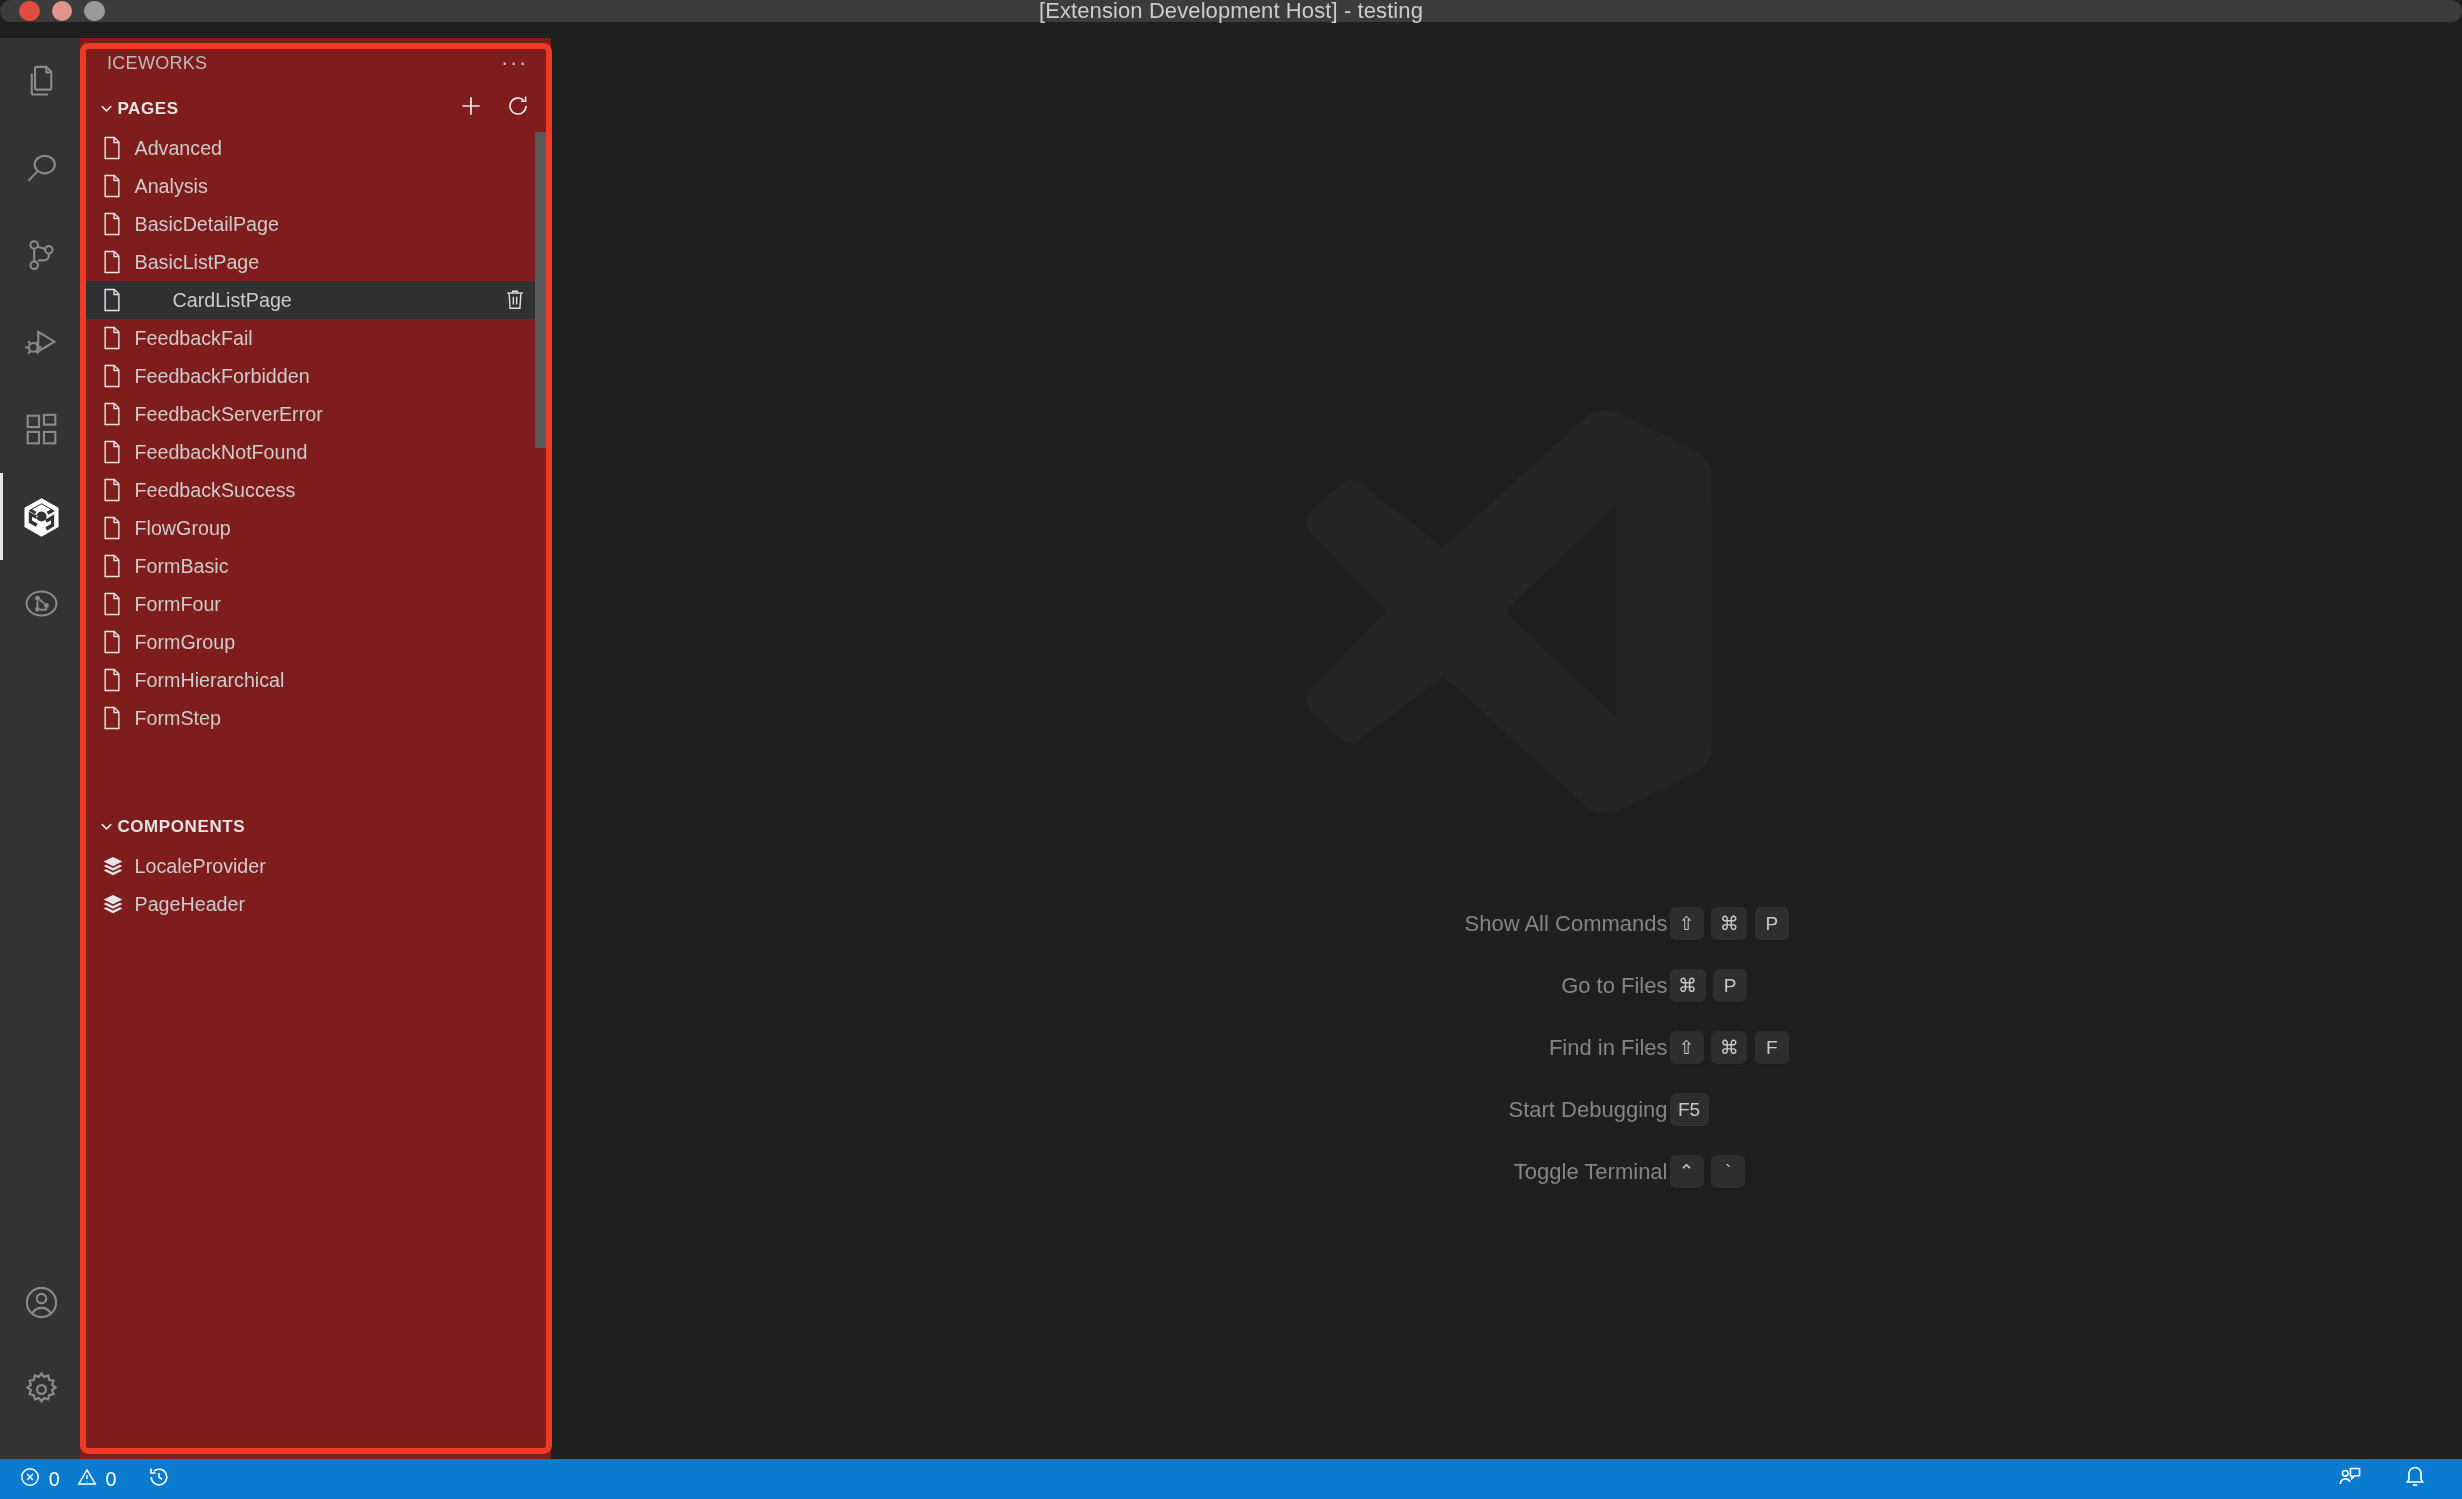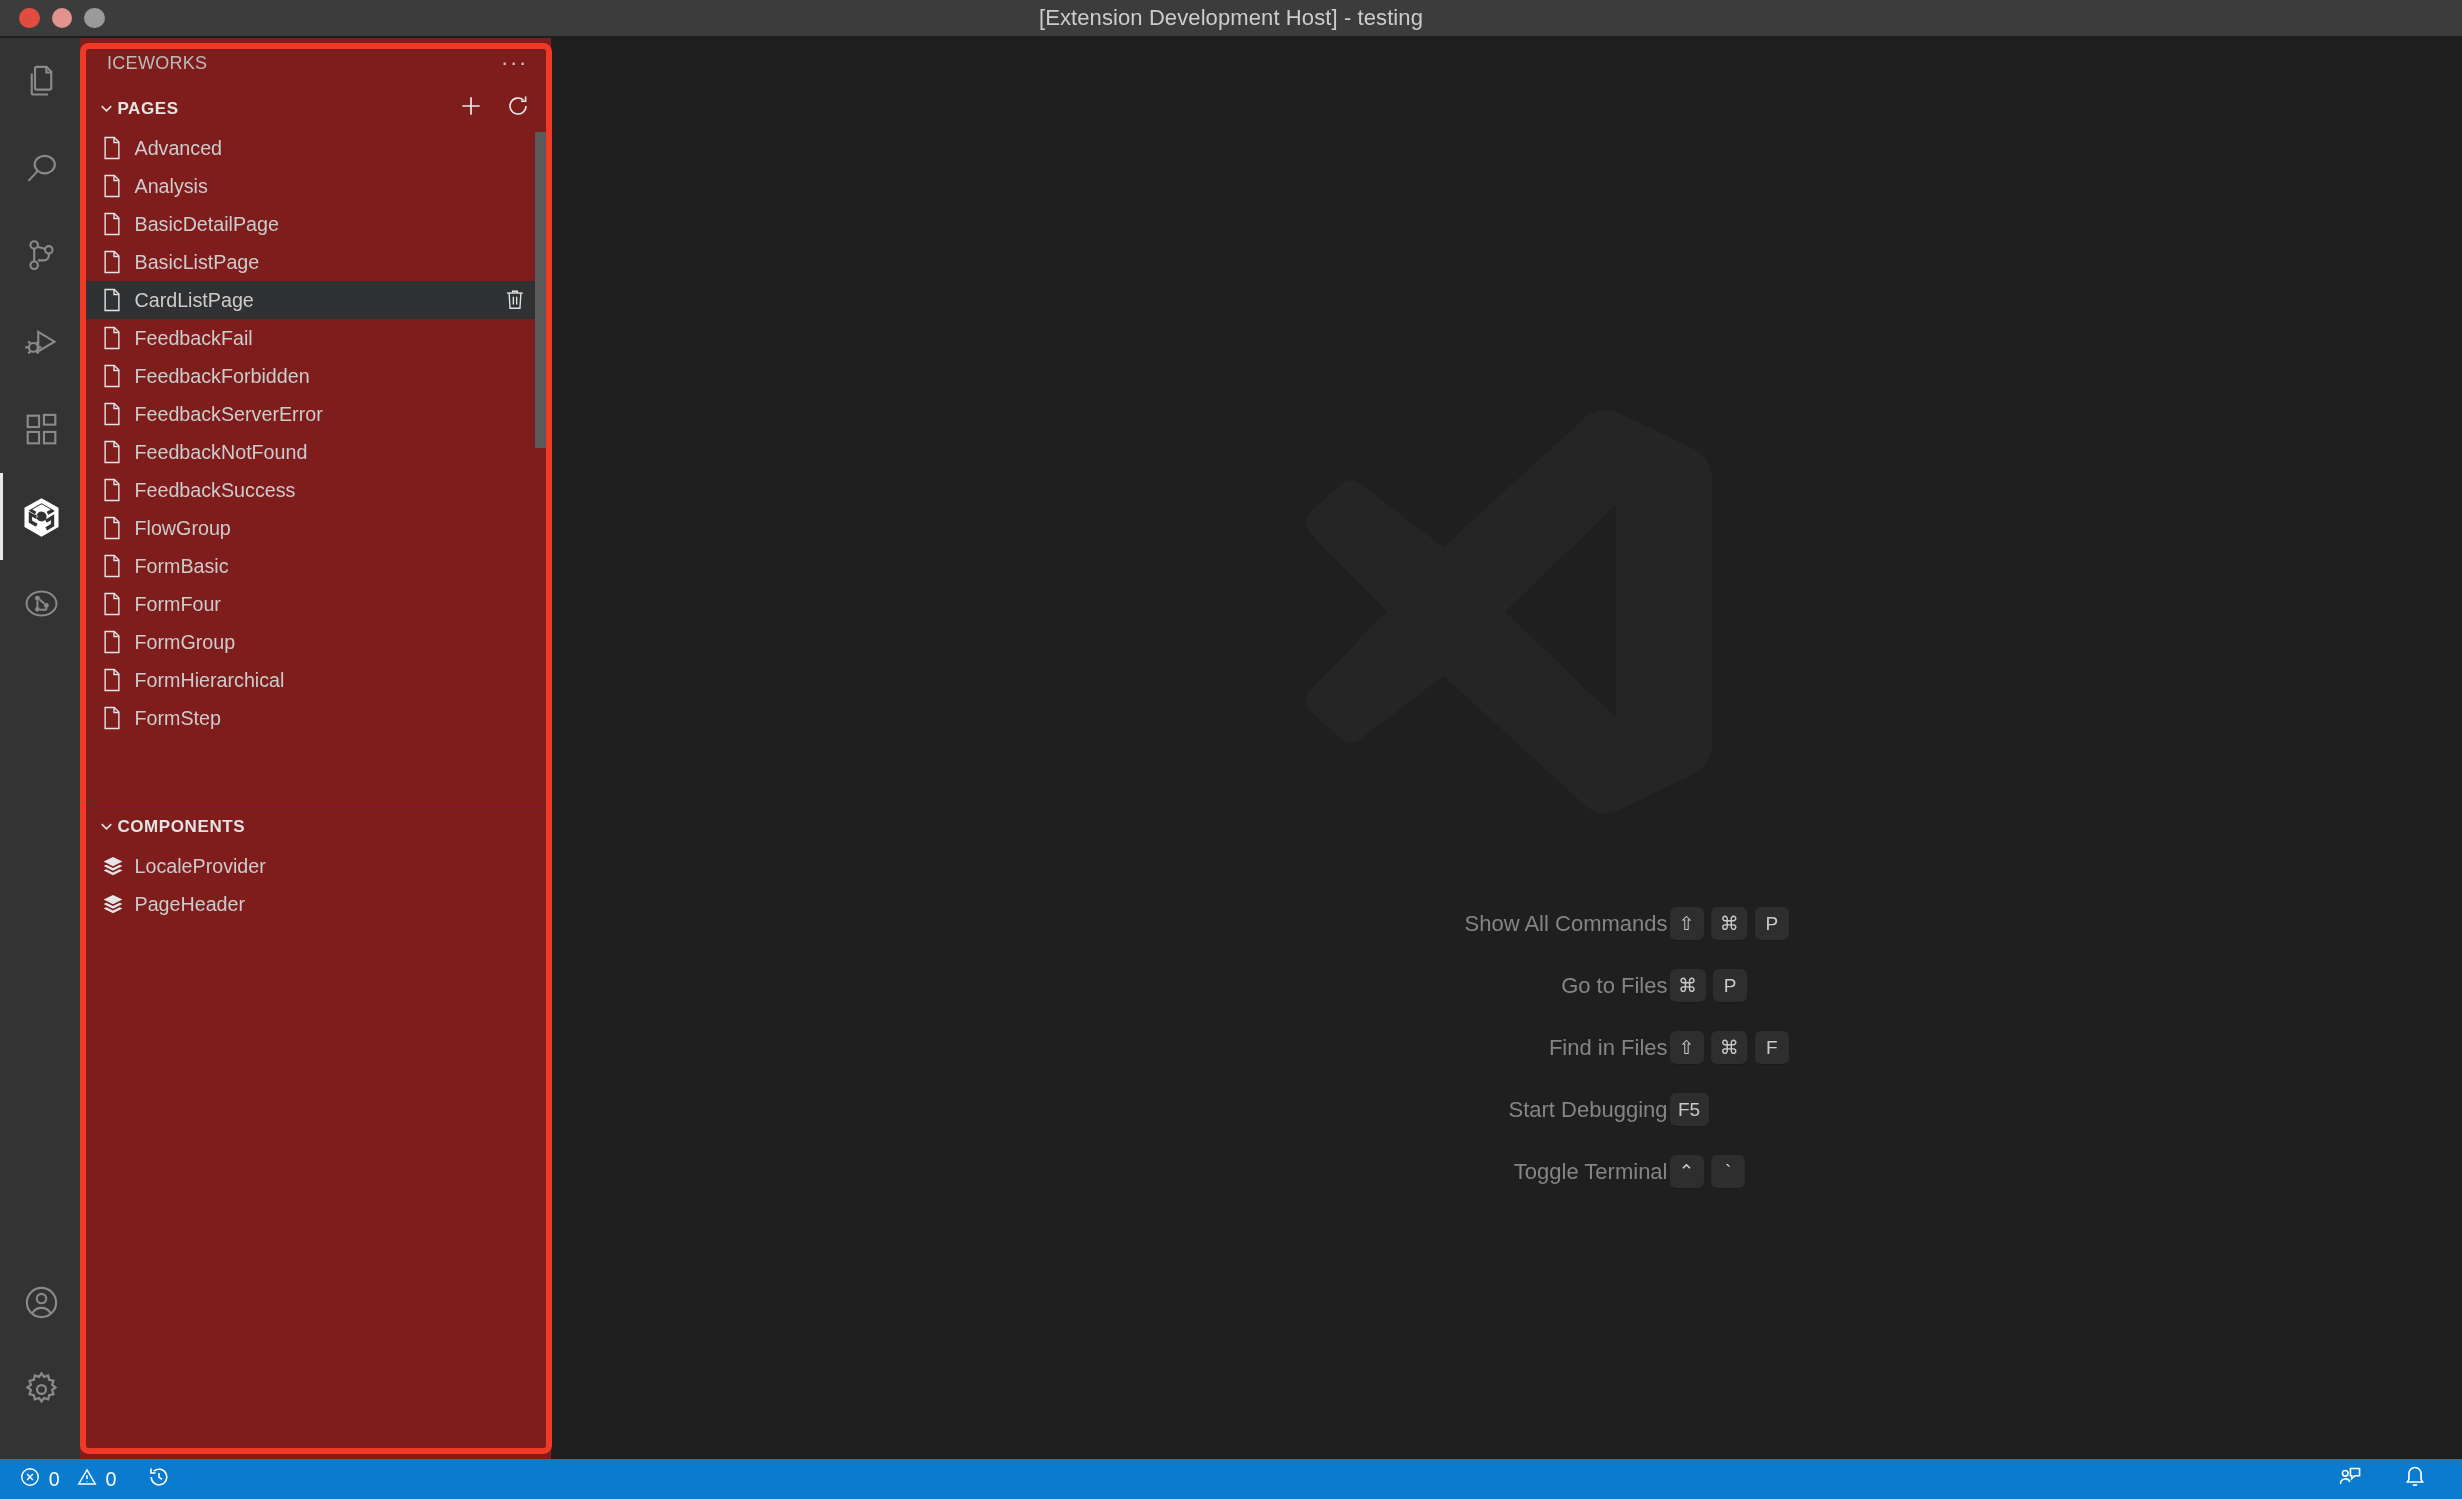--- a/index.html
+++ b/index.html
@@ -5,23 +5,23 @@
   * { margin:0; padding:0; box-sizing:border-box; }
   html,body{
     width:2462px; height:1500px; overflow:hidden;
     background:#1f1f1f;
     font-family:"Liberation Sans", sans-serif;
     -webkit-font-smoothing:antialiased;
   }
 
   
   #titlebar{
-    position:absolute; left:0; top:0; width:2462px; height:36px;
+    position:absolute; left:0; top:0; width:2462px; height:22px;
     background:#3c3c3c;
-    display:flex; align-items:center;
+    display:flex; align-items:center;border-radius:11px;
   }
   #traffic{ display:flex; align-items:center; gap:12px; padding-left:19px; }
   .tl{ width:20.5px; height:20.5px; border-radius:50%; }
   #tl-close{ background:#e04c3f; }
   #tl-min{ background:#e0948d; }
   #tl-max{ background:#9a9a9a; }
   #window-title{
     position:absolute; left:0; right:0; text-align:center;
     color:#cccccc; font-size:22px; letter-spacing:0.1px;
     pointer-events:none;
@@ -68,21 +68,21 @@
   .section-header .sh-actions{ margin-left:auto; display:flex; align-items:center;
                                gap:22px; padding-right:22px; color:#e8e8e8; }
 
   #pages-section{ position:relative; height:718px; border-bottom:0.9px solid #3a3a3a; }
   #pages-list{ position:absolute; left:0; right:0; top:41px; bottom:0; overflow:hidden; }
 
   .row{
     height:38px; display:flex; align-items:center;
     padding-left:20.5px; color:#cccccc; font-size:19.7px; position:relative;
   }
-  .row.selected{ background:#2f3133; }
+  .row.selected{ background:#2f3133;gap:38px; }
   .row .ricon{ width:34px; display:flex; align-items:center; justify-content:flex-start; color:#e6e6e6; }
   .row .rlabel{ white-space:nowrap; }
   .row .rtrash{ margin-left:auto; margin-right:26px; display:flex; align-items:center; color:#e2e2e2; }
 
   #pages-scrollbar{
     position:absolute; right:5.1px; top:44px; width:12px; height:316px;
     background:#5a5a5a; border-radius:0;
   }
 
   #components-section{ position:relative; }

